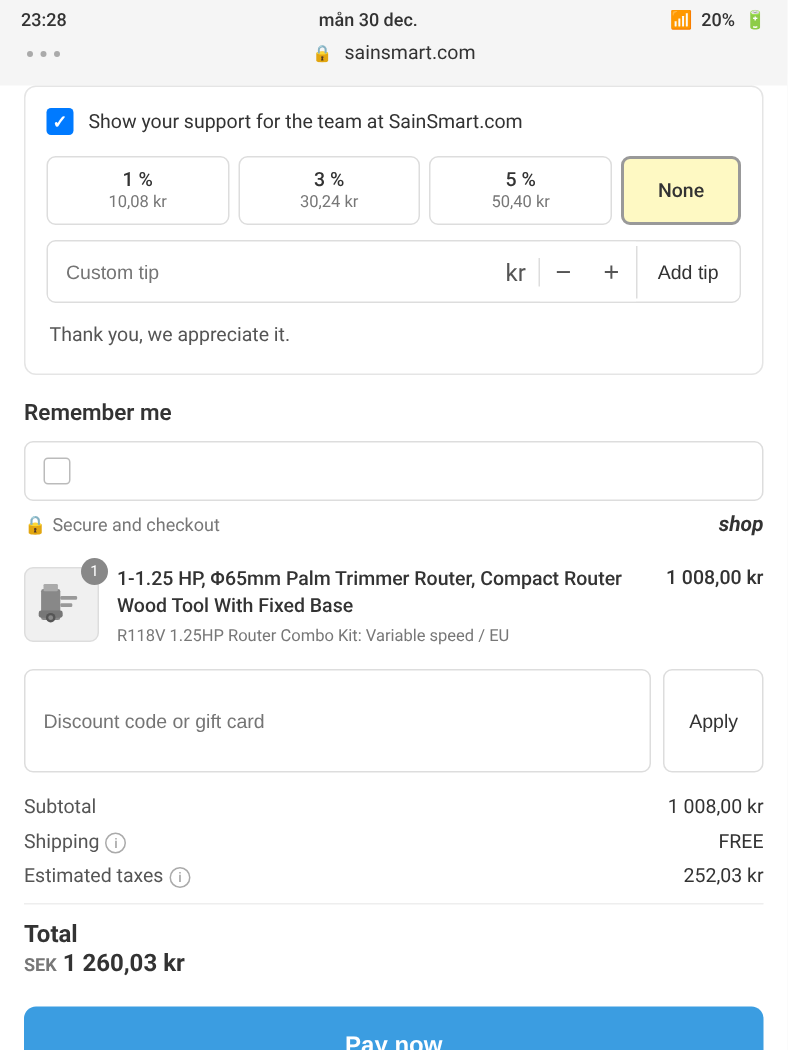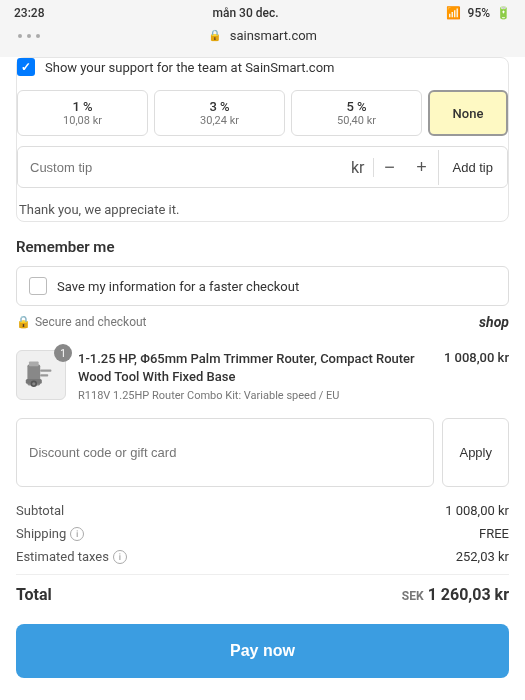--- a/index.html
+++ b/index.html
@@ -58,20 +58,21 @@
     .main-content {
       background: #fff;
       padding: 0 16px 24px;
     }
 
     
     .tip-section {
       background: #fff;
       border: 1px solid #e5e5e5;
       border-radius: 8px;
+      padding: 14px;
       margin: 8px 0 16px;
     }
 
     .support-row {
       display: flex;
       align-items: center;
       gap: 10px;
       margin-bottom: 14px;
     }
     .checkbox-blue {
@@ -364,20 +365,21 @@
       border: none;
       border-top: 1px solid #eee;
       margin: 10px 0;
     }
 
     
     .total-row {
       display: flex;
       justify-content: space-between;
       margin: 10px 0 20px;
+      flex-direction: column;
     }
     .total-label {
       font-size: 16px;
       font-weight: 700;
     }
     .total-value {
       font-size: 16px;
       font-weight: 700;
     }
     .total-currency {
@@ -407,21 +409,21 @@
     }
   </style>
 </head>
 <body>
 
 <div class="status-bar">
   <span>23:28</span>
   <span>mån 30 dec.</span>
   <div class="status-bar-right">
     <span>📶</span>
-    <span>95%</span>
+    <span>20%</span>
     <span>🔋</span>
   </div>
 </div>
 
 <div class="browser-bar" style="position:relative;">
   <div style="position:absolute;left:18px;display:flex;gap:5px;">
     <div class="dot"></div>
     <div class="dot"></div>
     <div class="dot"></div>
   </div>
@@ -468,21 +470,20 @@
     </div>
 
     <div class="thank-you-text">Thank you, we appreciate it.</div>
   </div>
 
   
   <div class="remember-me-section">
     <div class="remember-me-title">Remember me</div>
     <div class="remember-checkbox-row">
       <div class="checkbox-empty"></div>
-      <span class="remember-label">Save my information for a faster checkout</span>
     </div>
   </div>
 
   
   <div class="secure-row">
     <div class="secure-text">
       <span>🔒</span>
       <span>Secure and checkout</span>
     </div>
     <span class="shop-logo">shop</span>

